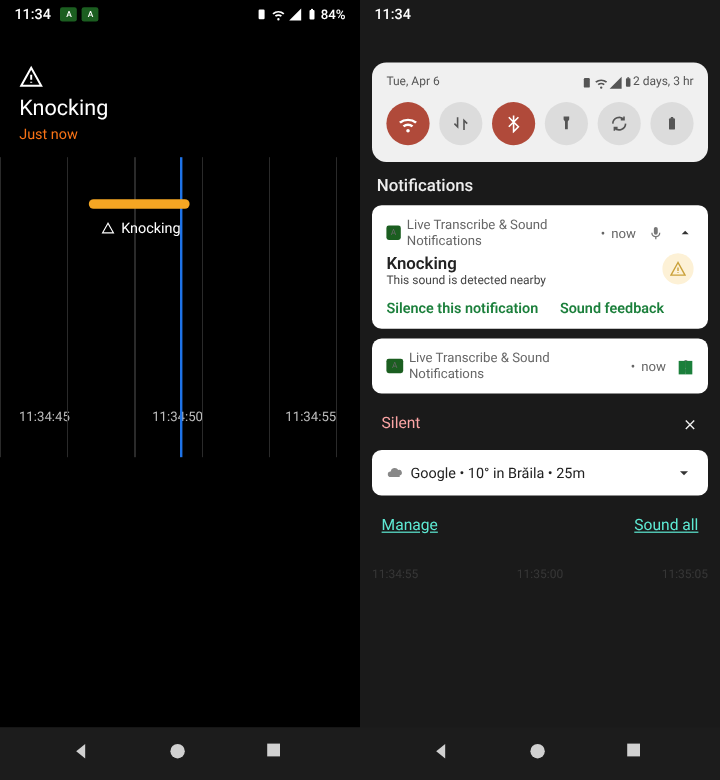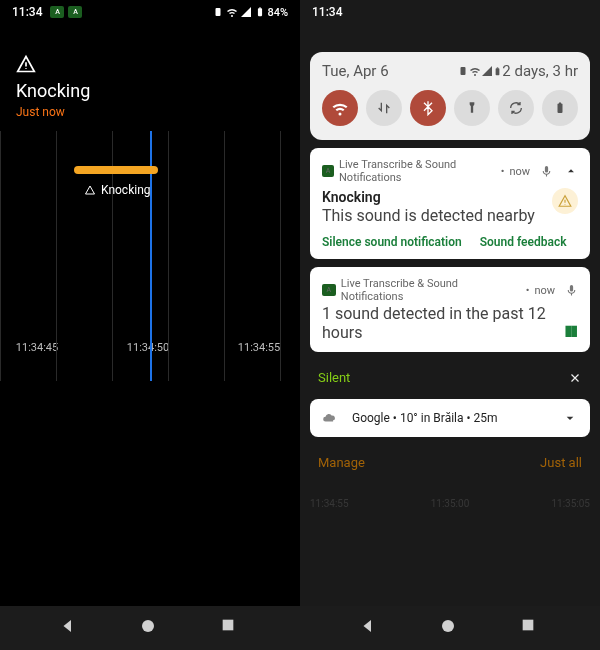--- a/index.html
+++ b/index.html
@@ -30,43 +30,43 @@
   .event-bar { position: absolute; top: 35px; left: 74px; width: 84px; height: 8px; background: #f5a623; border-radius: 4px; }
   .event-label { position: absolute; top: 52px; left: 84px; font-size: 12px; display: flex; align-items: center; gap: 5px; }
   .axis { margin-top: -40px; display: flex; justify-content: space-between; padding: 0 6px 0 2px; font-size: 11px; color: #bdbdbd; }
   .axis span { width: 70px; text-align: center; }
 
   .navbar { position: absolute; bottom: 0; left: 0; right: 0; height: 44px; background: #1c1c1c; display: flex; align-items: center; justify-content: space-evenly; }
   .nav-btn { width: 22px; height: 22px; }
 
   
   .shade-panel { margin: 28px 10px 8px; background: #f0f0f0; border-radius: 12px; padding: 10px 12px 14px; color: #333; }
-  .shade-top { display: flex; align-items: center; font-size: 15px; color: #555; justify-content: flex-end; }
+  .shade-top { display: flex; align-items: center; font-size: 10px; color: #555; justify-content: flex-end; }
   .shade-top .spacer { flex: 1; }
   .shade-top .ric { display: flex; gap: 0; align-items: center; }
   .qs-row { display: flex; justify-content: space-between; margin-top: 10px; }
   .qs { width: 36px; height: 36px; border-radius: 50%; background: #dcdcdc; display: flex; align-items: center; justify-content: center; color: #555; }
   .qs.on { background: #b04a3a; color: #fff; }
   .section-title { color: #eee; font-size: 14px; font-weight: 500; margin: 12px 14px 8px; }
 
   .ncard { background: #fff; color: #222; border-radius: 8px; margin: 0 10px 8px; padding: 10px 12px; position: relative; }
   .ncard .topline { font-size: 11px; color: #666; display: flex; align-items: center; gap: 5px; }
   .ncard .topline .spacer { flex: 1; }
   .ncard h3 { font-size: 14px; font-weight: 600; margin-top: 5px; }
-  .ncard .body { font-size: 16px; color: #444; margin-top: 1px; }
+  .ncard .body { font-size: 10px; color: #444; margin-top: 1px; }
   .ncard .actions { display: flex; gap: 18px; margin-top: 10px; }
   .ncard .actions span { color: #1b7f3b; font-size: 12px; font-weight: 600; }
   .warn-circle { position: absolute; right: 12px; top: 40px; width: 26px; height: 26px; background: #fdf1d6; border-radius: 50%; display: flex; align-items: center; justify-content: center; }
   .pause-ico { position: absolute; right: 14px; bottom: 14px; color: #1b7f3b; font-size: 14px; font-weight: bold; letter-spacing: -2px; }
 
-  .silent-row { display: flex; align-items: center; color: #84cc16; font-size: 13px; padding: 10px 18px; }
+  .silent-row { display: flex; align-items: center; color: #fca5a5; font-size: 13px; padding: 10px 18px; }
   .silent-row .spacer { flex: 1; }
-  .google-card { background: #fff; color: #222; border-radius: 8px; margin: 4px 10px 10px; padding: 11px 12px; font-size: 12px; display: flex; align-items: center; gap: 16px; }
+  .google-card { background: #fff; color: #222; border-radius: 8px; margin: 4px 10px 10px; padding: 11px 12px; font-size: 12px; display: flex; align-items: center; gap: 6px; }
   .google-card .spacer { flex: 1; }
-  .bottom-row { display: flex; align-items: center; color: #a16207; font-size: 13px; padding: 8px 18px 0; }
+  .bottom-row { display: flex; align-items: center; color: #5eead4; font-size: 13px; padding: 8px 18px 0; text-decoration: underline; }
   .bottom-row .spacer { flex: 1; }
   .faint-axis { display: flex; justify-content: space-between; padding: 28px 10px 0; font-size: 10px; color: #4a4a4a; opacity: .6; }
 
   svg { display: block; }
 </style>
 </head>
 <body>
 
 <div class="phone">
   <div class="status">
@@ -213,20 +213,21 @@
         </span>
       <span class="qs">
           <svg viewBox="0 0 24 24" width="12" height="16" fill="#555">
             <rect x="7" y="3" width="10" height="19" rx="2"></rect>
             <rect x="10" y="1" width="4" height="3"></rect>
           </svg>
         </span>
     </div>
   </div>
 
+  <div class="section-title">Notifications</div>
 
   <div class="ncard">
     <div class="topline">
       <span class="app-badge">A</span>
       <span>Live Transcribe &amp; Sound Notifications</span>
       <span>•</span>
       <span>now</span>
       <span class="spacer"></span>
       <span>
           <svg viewBox="0 0 24 24" width="13" height="13" fill="#777">
@@ -241,39 +242,38 @@
     </div>
     <h3>Knocking</h3>
     <div class="body">This sound is detected nearby</div>
     <div class="warn-circle">
       <svg viewBox="0 0 24 24" width="14" height="14" fill="none" stroke="#caa13a" stroke-width="2">
           <path d="M12 3 2 21h20z"></path>
           <path d="M12 10v5m0 2v1"></path>
         </svg>
     </div>
     <div class="actions">
-      <span>Silence sound notification</span>
+      <span>Silence this notification</span>
       <span>Sound feedback</span>
     </div>
   </div>
 
   <div class="ncard">
     <div class="topline">
       <span class="app-badge">A</span>
       <span>Live Transcribe &amp; Sound Notifications</span>
       <span>•</span>
       <span>now</span>
       <span class="spacer"></span>
       <span>
           <svg viewBox="0 0 24 24" width="13" height="13" fill="#777">
             <path d="M12 14a3 3 0 003-3V5a3 3 0 00-6 0v6a3 3 0 003 3zm5-3a5 5 0 01-10 0H5a7 7 0 006 6.9V21h2v-3.1A7 7 0 0019 11z"></path>
           </svg>
         </span>
     </div>
-    <div class="body">1 sound detected in the past 12 hours</div>
     <span class="pause-ico">▮▮</span>
   </div>
 
   <div class="silent-row">
     <span>Silent</span>
     <span class="spacer"></span>
     <span>
         <svg viewBox="0 0 24 24" width="14" height="14" fill="#eee">
           <path d="M18 6L6 18M6 6l12 12" stroke="#eee" stroke-width="2"></path>
         </svg>
@@ -291,21 +291,21 @@
     <span>
         <svg viewBox="0 0 24 24" width="16" height="16" fill="#333">
           <path d="M7 10l5 5 5-5z"></path>
         </svg>
       </span>
   </div>
 
   <div class="bottom-row">
     <span>Manage</span>
     <span class="spacer"></span>
-    <span>Just all</span>
+    <span>Sound all</span>
   </div>
 
   <div class="faint-axis">
     <span>11:34:55</span>
     <span>11:35:00</span>
     <span>11:35:05</span>
   </div>
 
   <div class="navbar">
     <span class="nav-btn">

